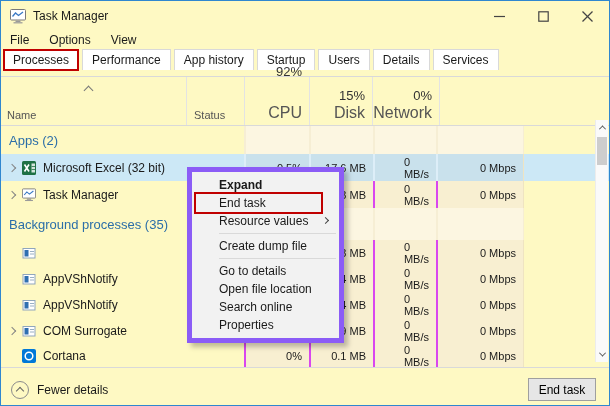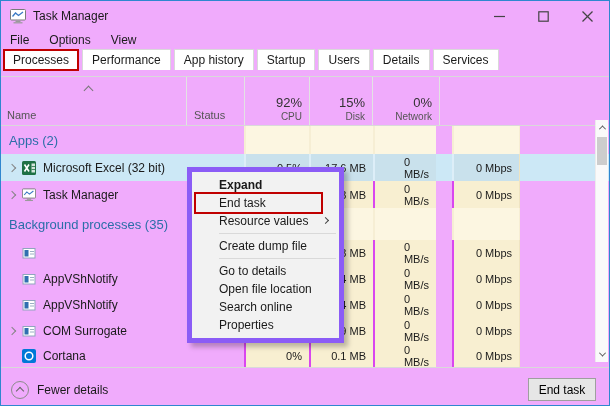--- a/index.html
+++ b/index.html
@@ -1,20 +1,20 @@
 <!DOCTYPE html>
 <html><head>
 <meta charset="utf-8">
 <style>
   * { margin:0; padding:0; box-sizing:border-box; }
   html,body { width:610px; height:406px; background:#fff; }
   body { font-family:"Liberation Sans", sans-serif; color:#1a1a1a; position:relative; }
 
   .window { position:absolute; top:0; left:0; width:610px; height:406px;
-            border:1px solid #2f87cf; background:#f0abfc; overflow:hidden; font-size:12px; }
+            border:1px solid #2f87cf; background:#fef9c3; overflow:hidden; font-size:12px; }
 
   
   .titlebar { height:30px; display:flex; align-items:center; padding-left:9px; }
   .app-icon { width:16px; height:15px; display:inline-flex; }
   .title { margin-left:7px; font-size:12px; }
   .win-controls { margin-left:auto; display:flex; height:100%; }
   .wc { width:44px; height:100%; display:flex; align-items:center; justify-content:center; }
 
   
   .menubar { height:18px; display:flex; align-items:center; padding-left:9px; gap:20px; font-size:12px; }
@@ -28,33 +28,33 @@
   .red-outline::after { content:""; position:absolute; inset:-1px; border:2px solid #c00000; pointer-events:none; z-index:25; }
 
   
   .colheader { position:relative; height:49px; border-bottom:1px solid #d9d9d9; display:flex; }
   .h-name { width:185px; position:relative; display:flex; align-items:flex-end; padding:0 0 4px 6px; font-size:11px; color:#555; }
   .sort-chev { position:absolute; left:84px; top:10px; width:7px; height:7px;
                border-top:1px solid #777; border-right:1px solid #777; transform:rotate(-45deg); }
   .h-status { width:58px; border-left:1px solid #e3e3e3; display:flex; align-items:flex-end; padding:0 0 4px 7px; font-size:11px; color:#555; }
   .h-usage { border-left:1px solid #e3e3e3; display:flex; flex-direction:column; justify-content:flex-end;
              align-items:flex-end; padding:0 7px 3px 0; }
-  .h-cpu { width:65px; } .h-mem { width:64px; } .h-disk { width:63px; } .h-net { width:68px; border-right:1px solid #e3e3e3; }
+  .h-cpu { width:65px;gap:24px; } .h-mem { width:64px; } .h-disk { width:63px; } .h-net { width:68px; border-right:1px solid #e3e3e3; }
   .h-pct { font-size:13px; color:#333; margin-bottom:1px; }
-  .h-lbl { font-size:10px; color:#555;padding-left:40px; }
+  .h-lbl { font-size:16px; color:#555;padding-left:40px; }
 
   
   .rows { position:relative; }
   .row { display:flex; align-items:stretch; }
   .namecol { width:185px; display:flex; align-items:center; padding-left:8px; }
   .statuscol { width:58px; }
   .gname { width:243px; display:flex; align-items:center; padding-left:8px; color:#2b6ea8; font-size:13px; }
   .cell { display:flex; align-items:center; justify-content:flex-end; padding-right:7px; font-size:11px;
           background:#f8efd1; border-left:2px solid #d946ef; }
-  .c-cpu { width:65px; } .c-mem { width:64px; } .c-disk { width:63px;padding-left:44px; } .c-net { width:68px; border-right:1px solid #efe4c2;margin-left:16px; }
+  .c-cpu { width:65px; } .c-mem { width:64px; } .c-disk { width:63px;padding-left:44px; } .c-net { width:88px; border-right:1px solid #efe4c2; }
   .fill { flex:1; }
   .row.group .cell { background:#fcf6e1; border-left-color:#f6eed4; border-right-color:#f6eed4; }
   .row.selected { background:#cce8f6; }
   .row.selected .cell { background:#c9e1ec; border-left-color:#ddeef8; }
   .r28 { height:28px; } .r27 { height:27px; } .r32 { height:32px; } .r26 { height:26px; } .r23 { height:23px; overflow:hidden; }
   .chev { width:6px; height:6px; border-top:1px solid #848484; border-right:1px solid #848484;
           transform:rotate(45deg); margin-right:7px; flex:none; }
   .chev-space { width:13px; flex:none; }
   .ricon { width:14px; height:14px; margin-right:7px; flex:none; display:inline-flex; }
   .rlabel { font-size:12px; white-space:nowrap; }

